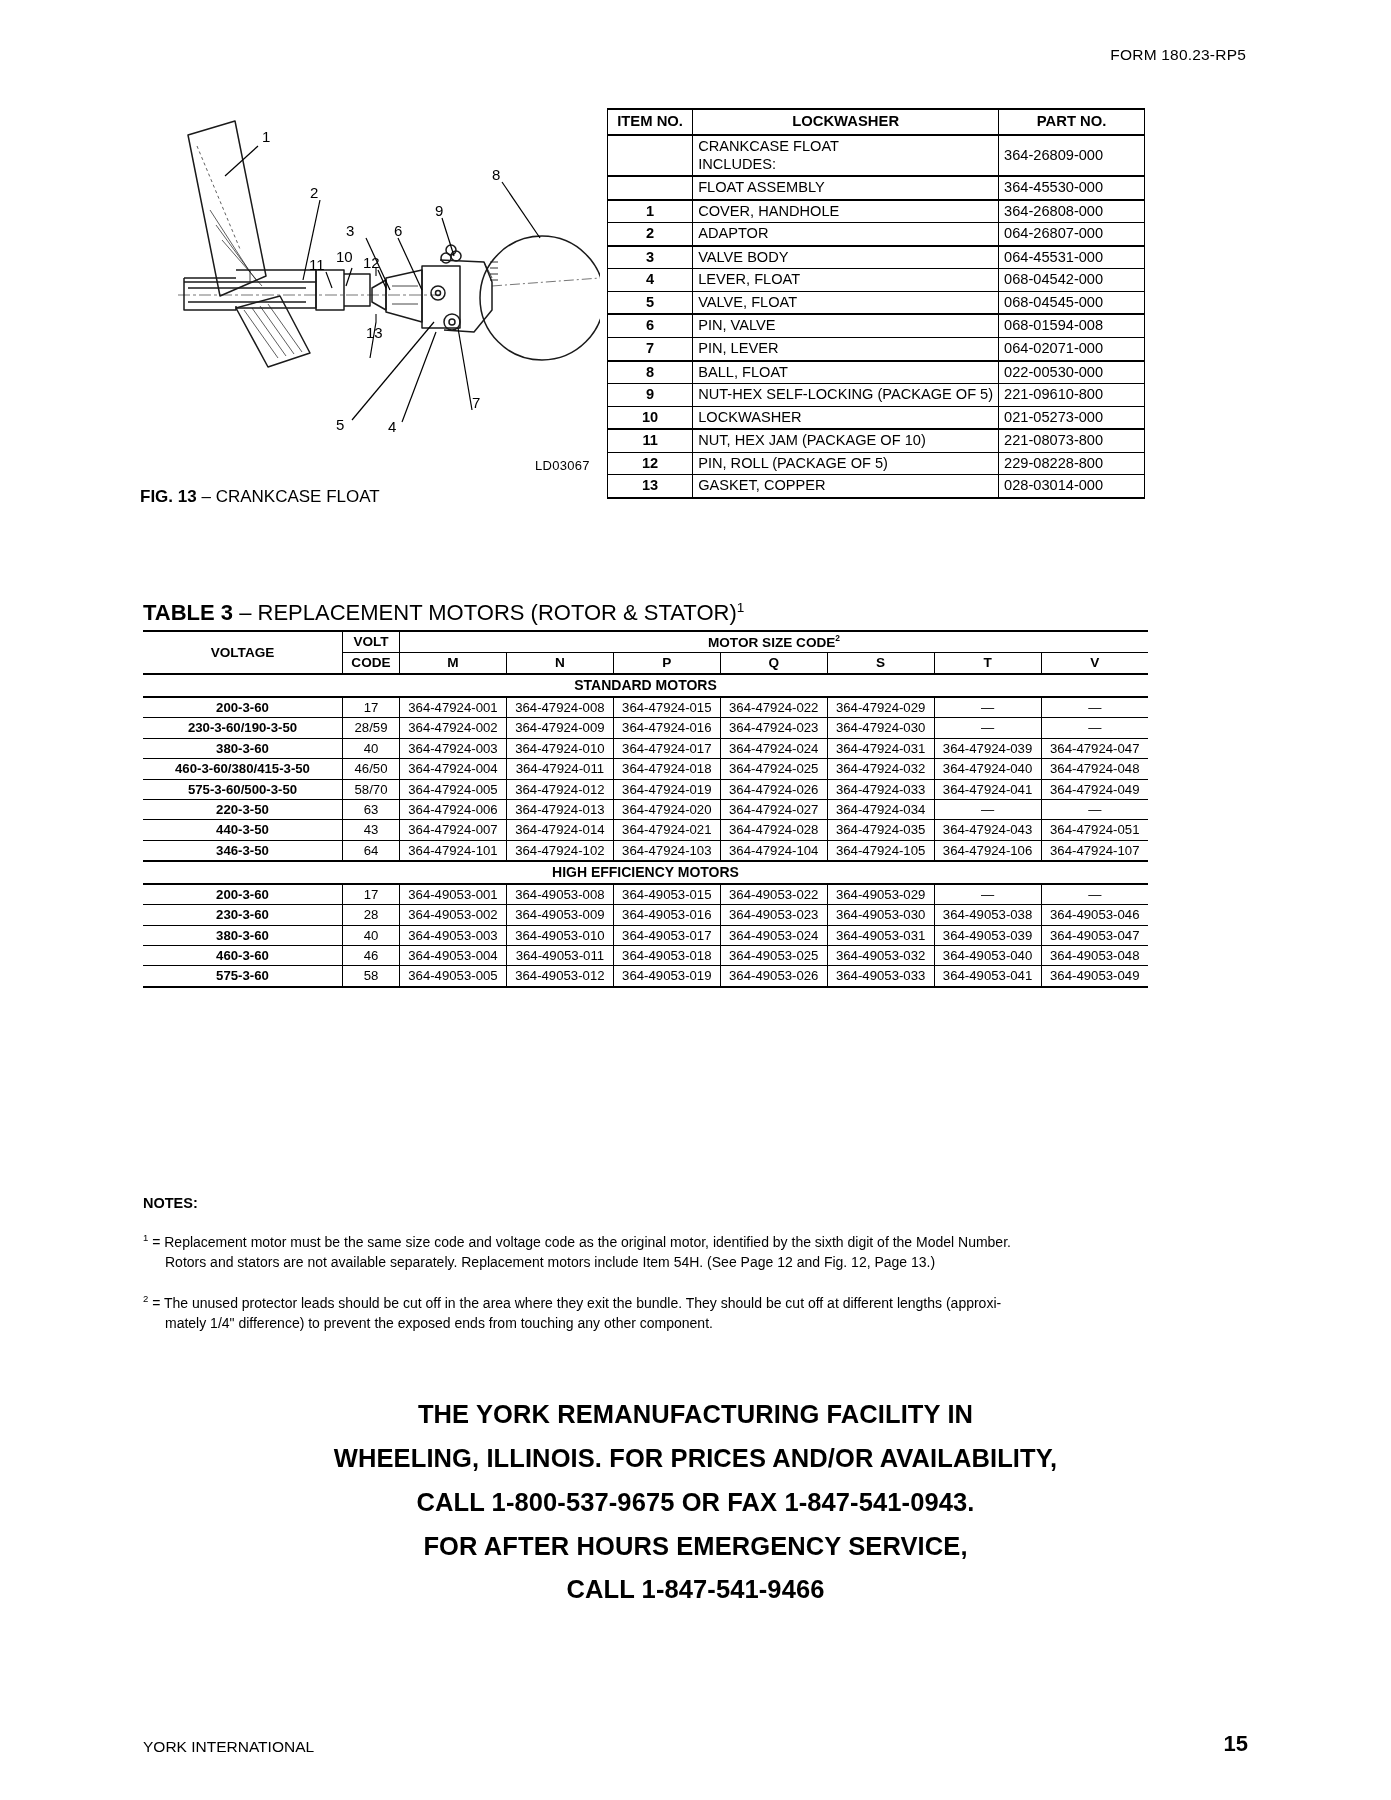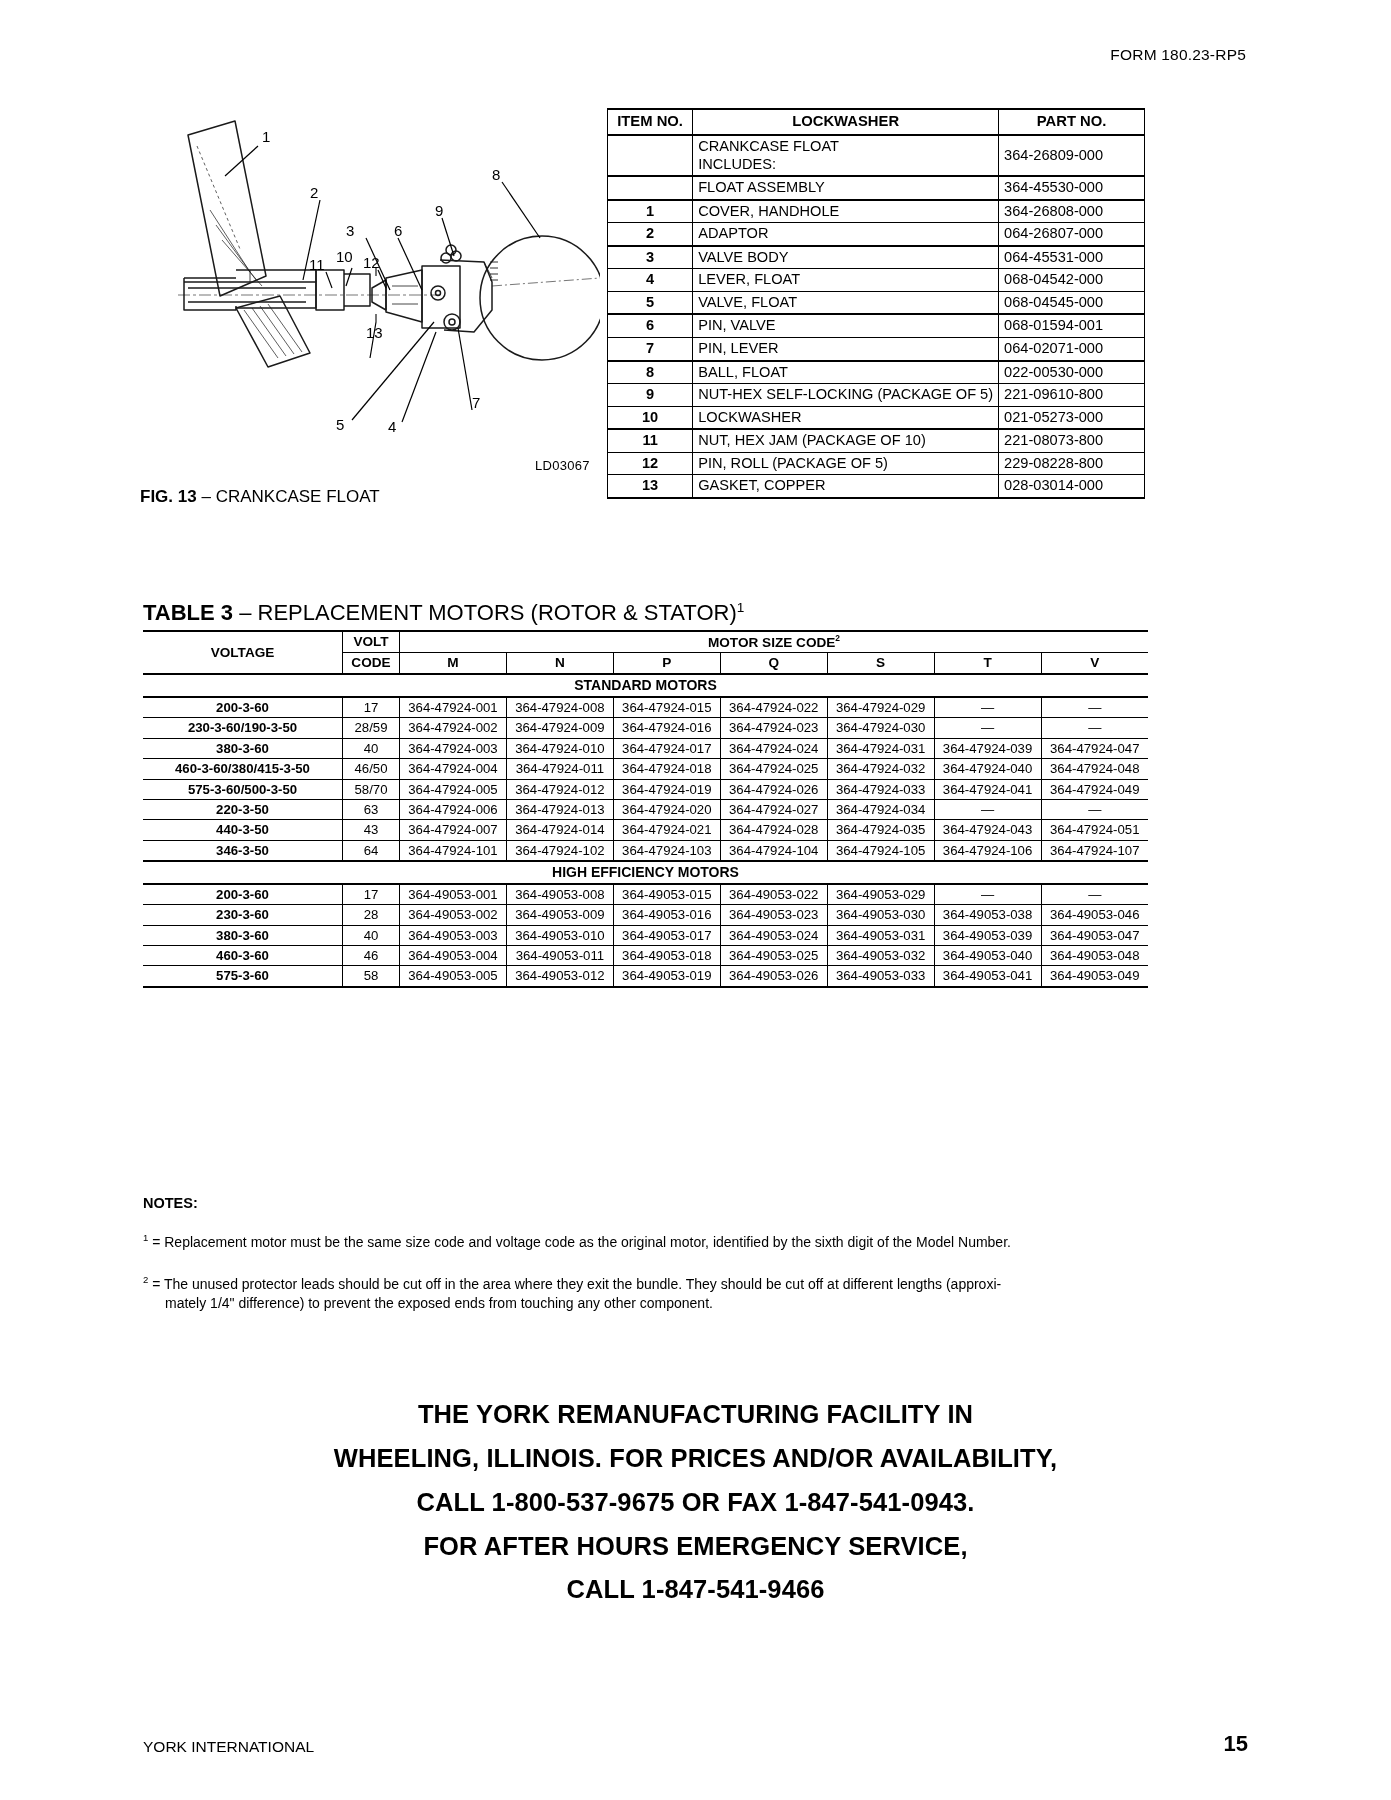--- a/index.html
+++ b/index.html
@@ -341,21 +341,21 @@
             <td class="part">068-04542-000</td>
           </tr>
           <tr>
             <td class="item">5</td>
             <td class="desc">VALVE, FLOAT</td>
             <td class="part">068-04545-000</td>
           </tr>
           <tr class="thick">
             <td class="item">6</td>
             <td class="desc">PIN, VALVE</td>
-            <td class="part">068-01594-001</td>
+            <td class="part">068-01594-008</td>
           </tr>
           <tr>
             <td class="item">7</td>
             <td class="desc">PIN, LEVER</td>
             <td class="part">064-02071-000</td>
           </tr>
           <tr class="thick">
             <td class="item">8</td>
             <td class="desc">BALL, FLOAT</td>
             <td class="part">022-00530-000</td>
@@ -566,20 +566,21 @@
           </tr>
         </tbody>
     </table>
   </div>
 
   <div class="notes">
     <div class="notes-title">NOTES:</div>
     <div class="note">
       <span class="marker">1</span>
       <span>= Replacement motor must be the same size code and voltage code as the original motor, identified by the sixth digit of the Model Number.</span>
+      <span class="cont">Rotors and stators are not available separately.  Replacement motors include Item 54H. (See Page 12 and Fig. 12, Page 13.)</span>
     </div>
     <div class="note">
       <span class="marker">2</span>
       <span>= The unused protector leads should be cut off in the area where they exit the bundle.  They should be cut off at different lengths (approxi-</span>
       <span class="cont">mately 1/4" difference) to prevent the exposed ends from touching any other component.</span>
     </div>
   </div>
 
   <div class="promo">
     <div>THE YORK REMANUFACTURING FACILITY IN</div>

